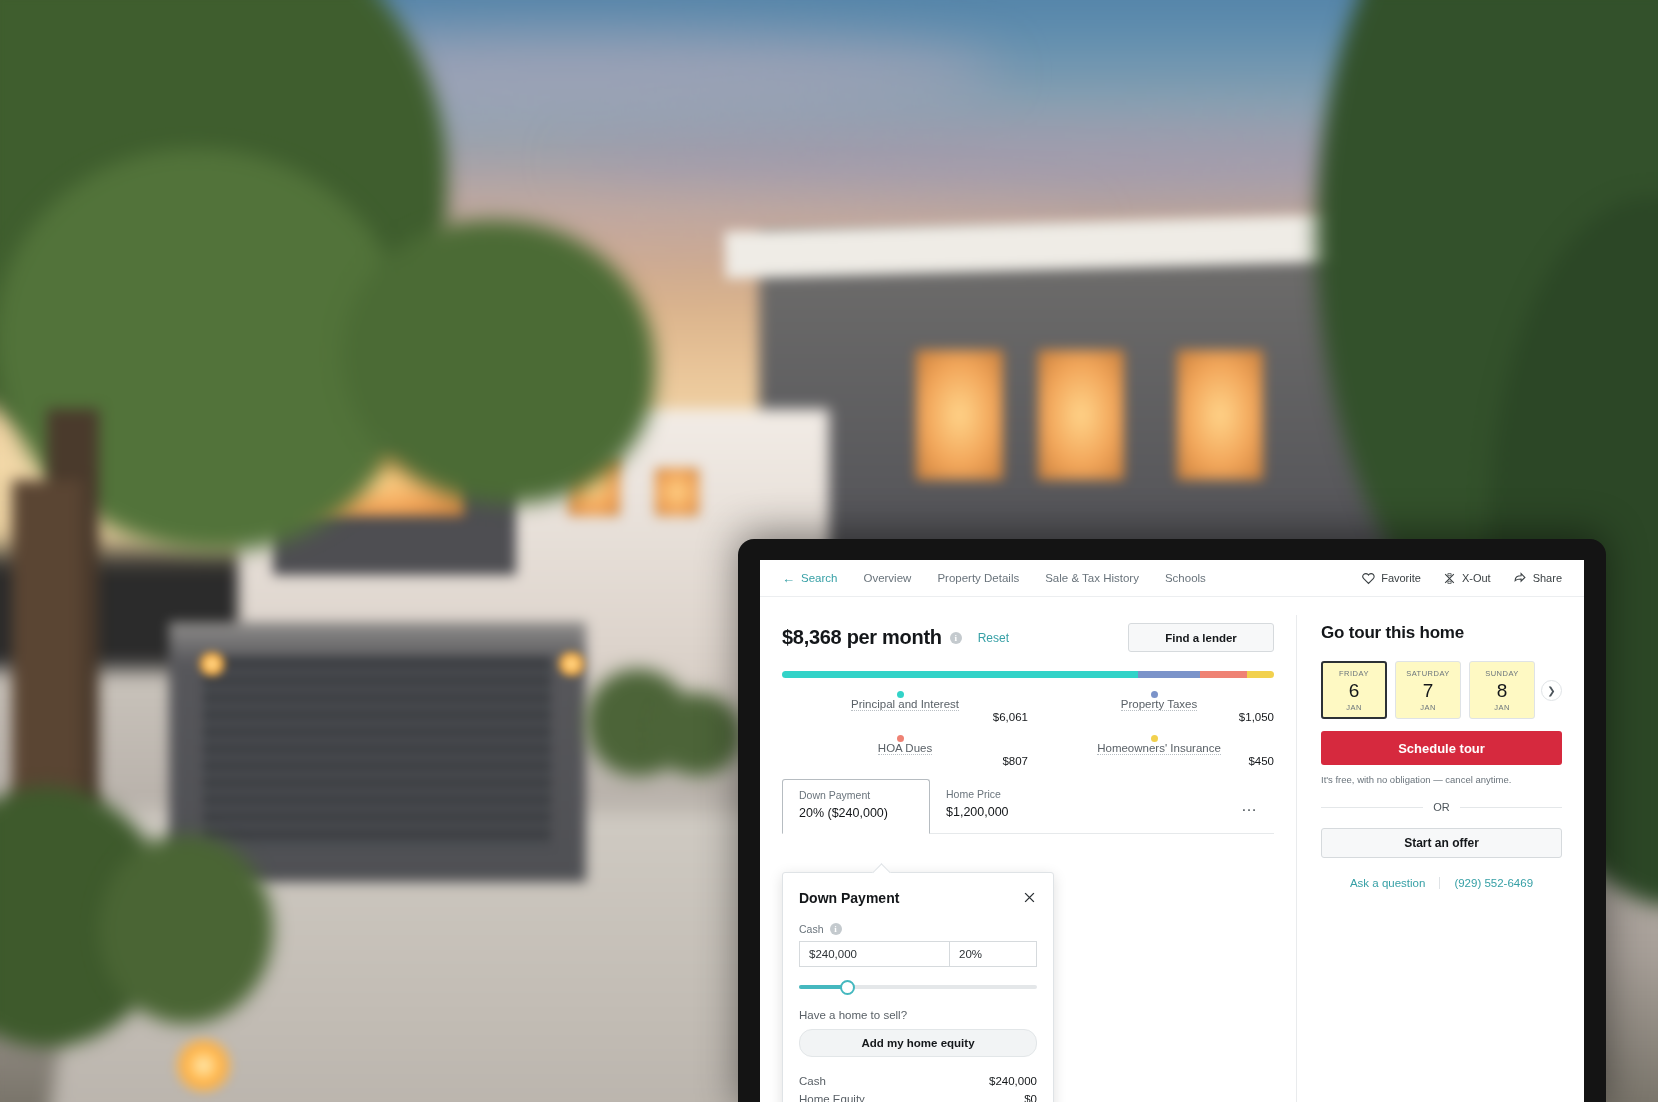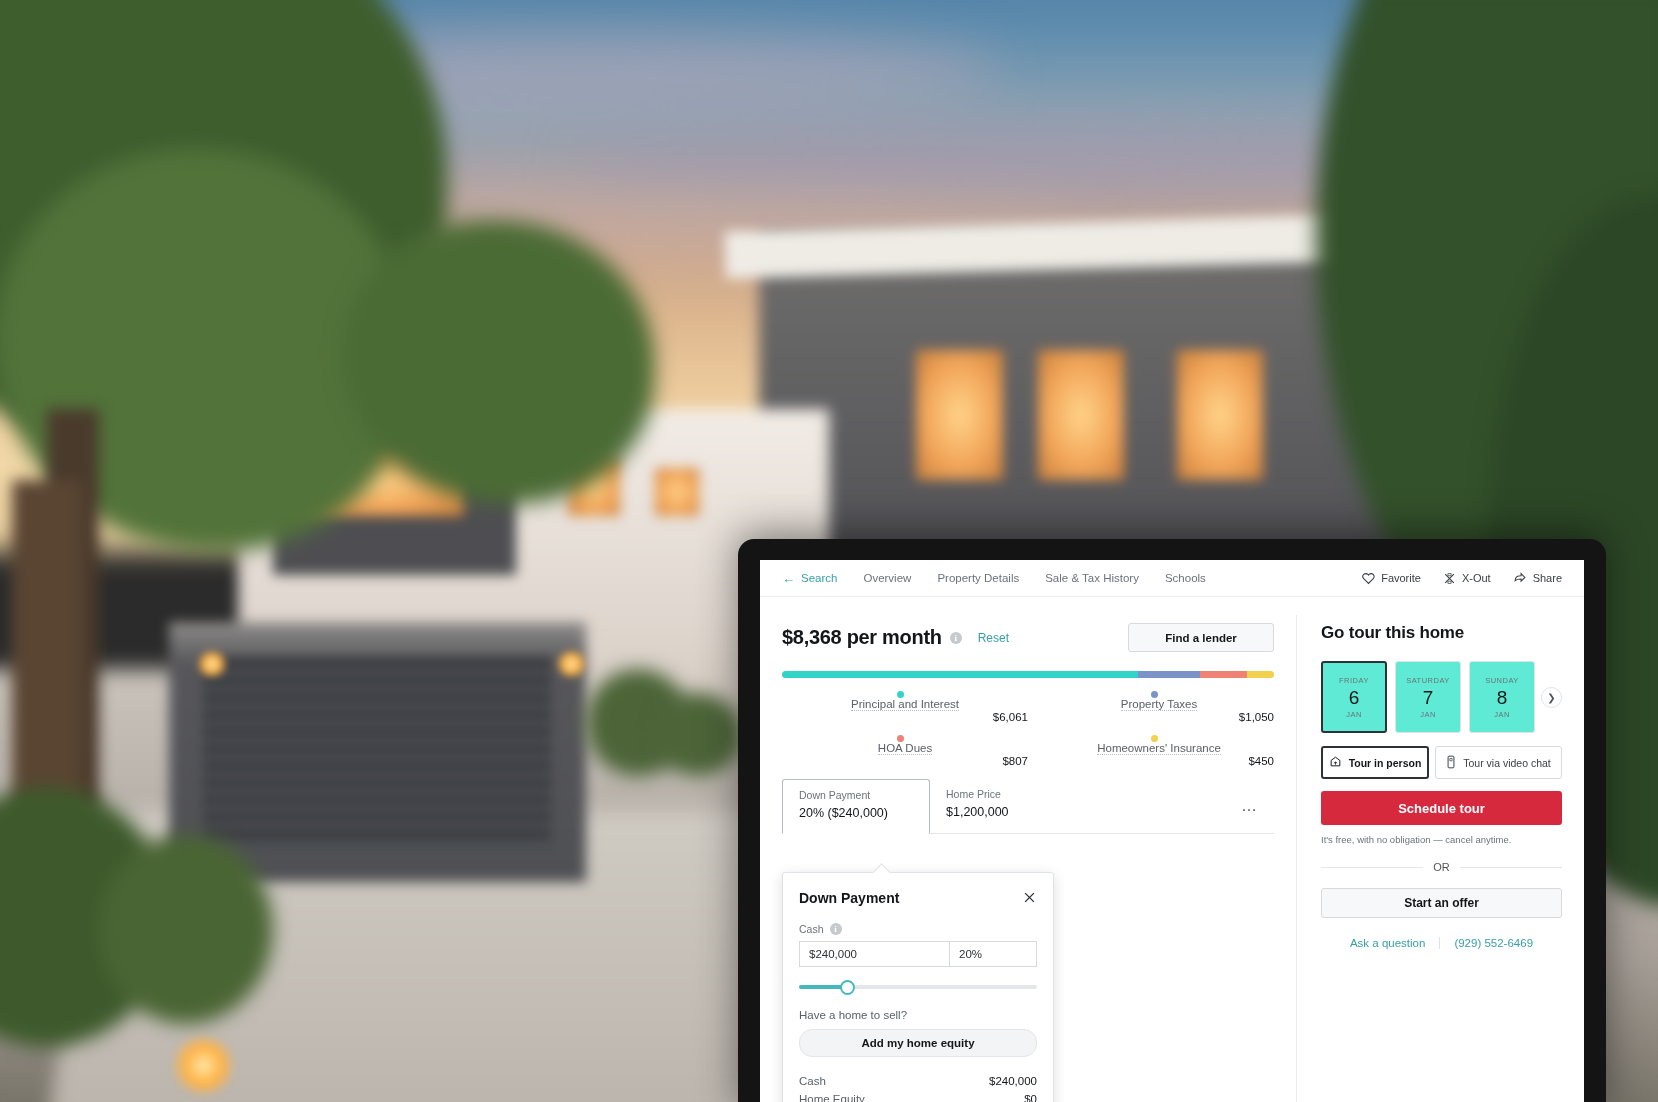--- a/index.html
+++ b/index.html
@@ -256,24 +256,24 @@
   #pop-summary { margin-top: 18px; }
   .sum-row {
     display: flex; font-size: 11.5px; color: #5a6167; margin-bottom: 6px;
   }
   .sum-row .sv { margin-left: auto; color: #14171a; }
 
   
   #tour-title { font-size: 17px; font-weight: 700; color: #14171a; letter-spacing: -.2px; }
   #date-row { margin-top: 18px; display: flex; align-items: center; gap: 8px; }
   .date-card {
-    width: 66px; height: 72px;
+    width: 66px; height: 58px;
     border: 1px solid #dfe3e6; border-radius: 3px;
     display: flex; flex-direction: column; align-items: center; justify-content: center;
-    cursor: pointer; background: #5eead4;
+    cursor: pointer; background: #fef9c3;
   }
   .date-card.active { border: 2px solid #2d3236; }
   .dc-dow { font-size: 7.5px; color: #6a747c; letter-spacing: .5px; }
   .dc-day { font-size: 19px; font-weight: 400; color: #14171a; margin: 2px 0 1px; }
   .dc-mon { font-size: 7.5px; color: #6a747c; letter-spacing: .5px; }
   #date-next {
     width: 21px; height: 21px; border-radius: 50%; border: 1px solid #dfe3e6;
     display: flex; align-items: center; justify-content: center;
     font-size: 10px; color: #4d555b; cursor: pointer; background: #fff;
     margin-left: -2px;
@@ -517,40 +517,20 @@
             <div class="dc-mon">JAN</div>
           </div>
           <div class="date-card">
             <div class="dc-dow">SUNDAY</div>
             <div class="dc-day">8</div>
             <div class="dc-mon">JAN</div>
           </div>
           <div id="date-next">❯</div>
         </div>
 
-        <div id="tour-modes">
-          <div class="tour-mode active" id="tm-person">
-            <span>
-              <svg width="13" height="13" viewBox="0 0 24 24" fill="none" stroke="#14171a" stroke-width="1.8">
-                <path d="M4 10l8-6 8 6v10H4z"></path>
-                <path d="M12 18v-5M12 13l-3 2M12 13l3 2" stroke-width="1.5"></path>
-              </svg>
-            </span>
-            <span>Tour in person</span>
-          </div>
-          <div class="tour-mode" id="tm-video">
-            <span>
-              <svg width="10" height="14" viewBox="0 0 16 24" fill="none" stroke="#3b4144" stroke-width="1.7">
-                <rect x="3" y="2" width="10" height="20" rx="1.6"></rect>
-                <path d="M6 6h4v4H6z" stroke-width="1.2"></path>
-              </svg>
-            </span>
-            <span>Tour via video chat</span>
-          </div>
-        </div>
 
         <div id="schedule-btn">Schedule tour</div>
         <div id="schedule-note">It's free, with no obligation — cancel anytime.</div>
 
         <div id="or-row">
           <span class="line"></span>
           <span>OR</span>
           <span class="line"></span>
         </div>
 

